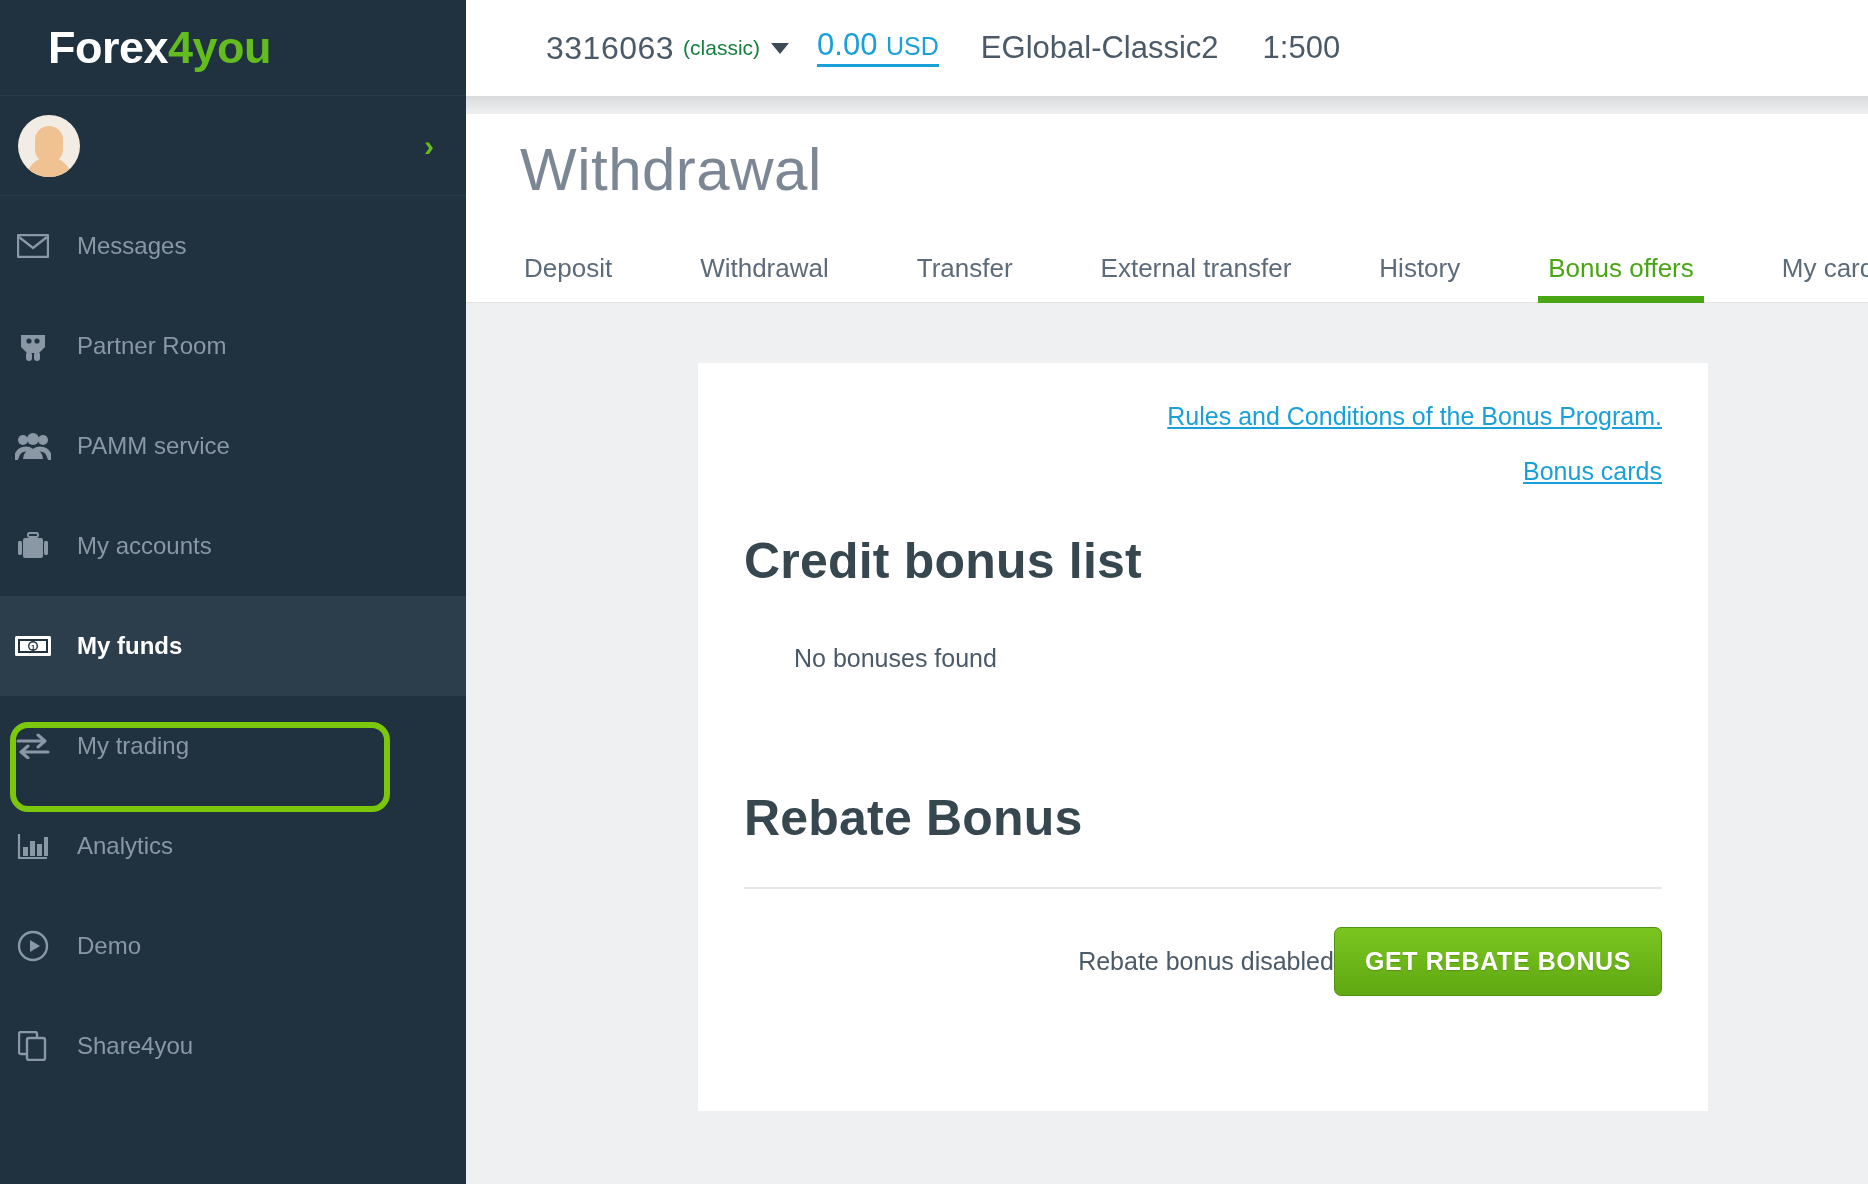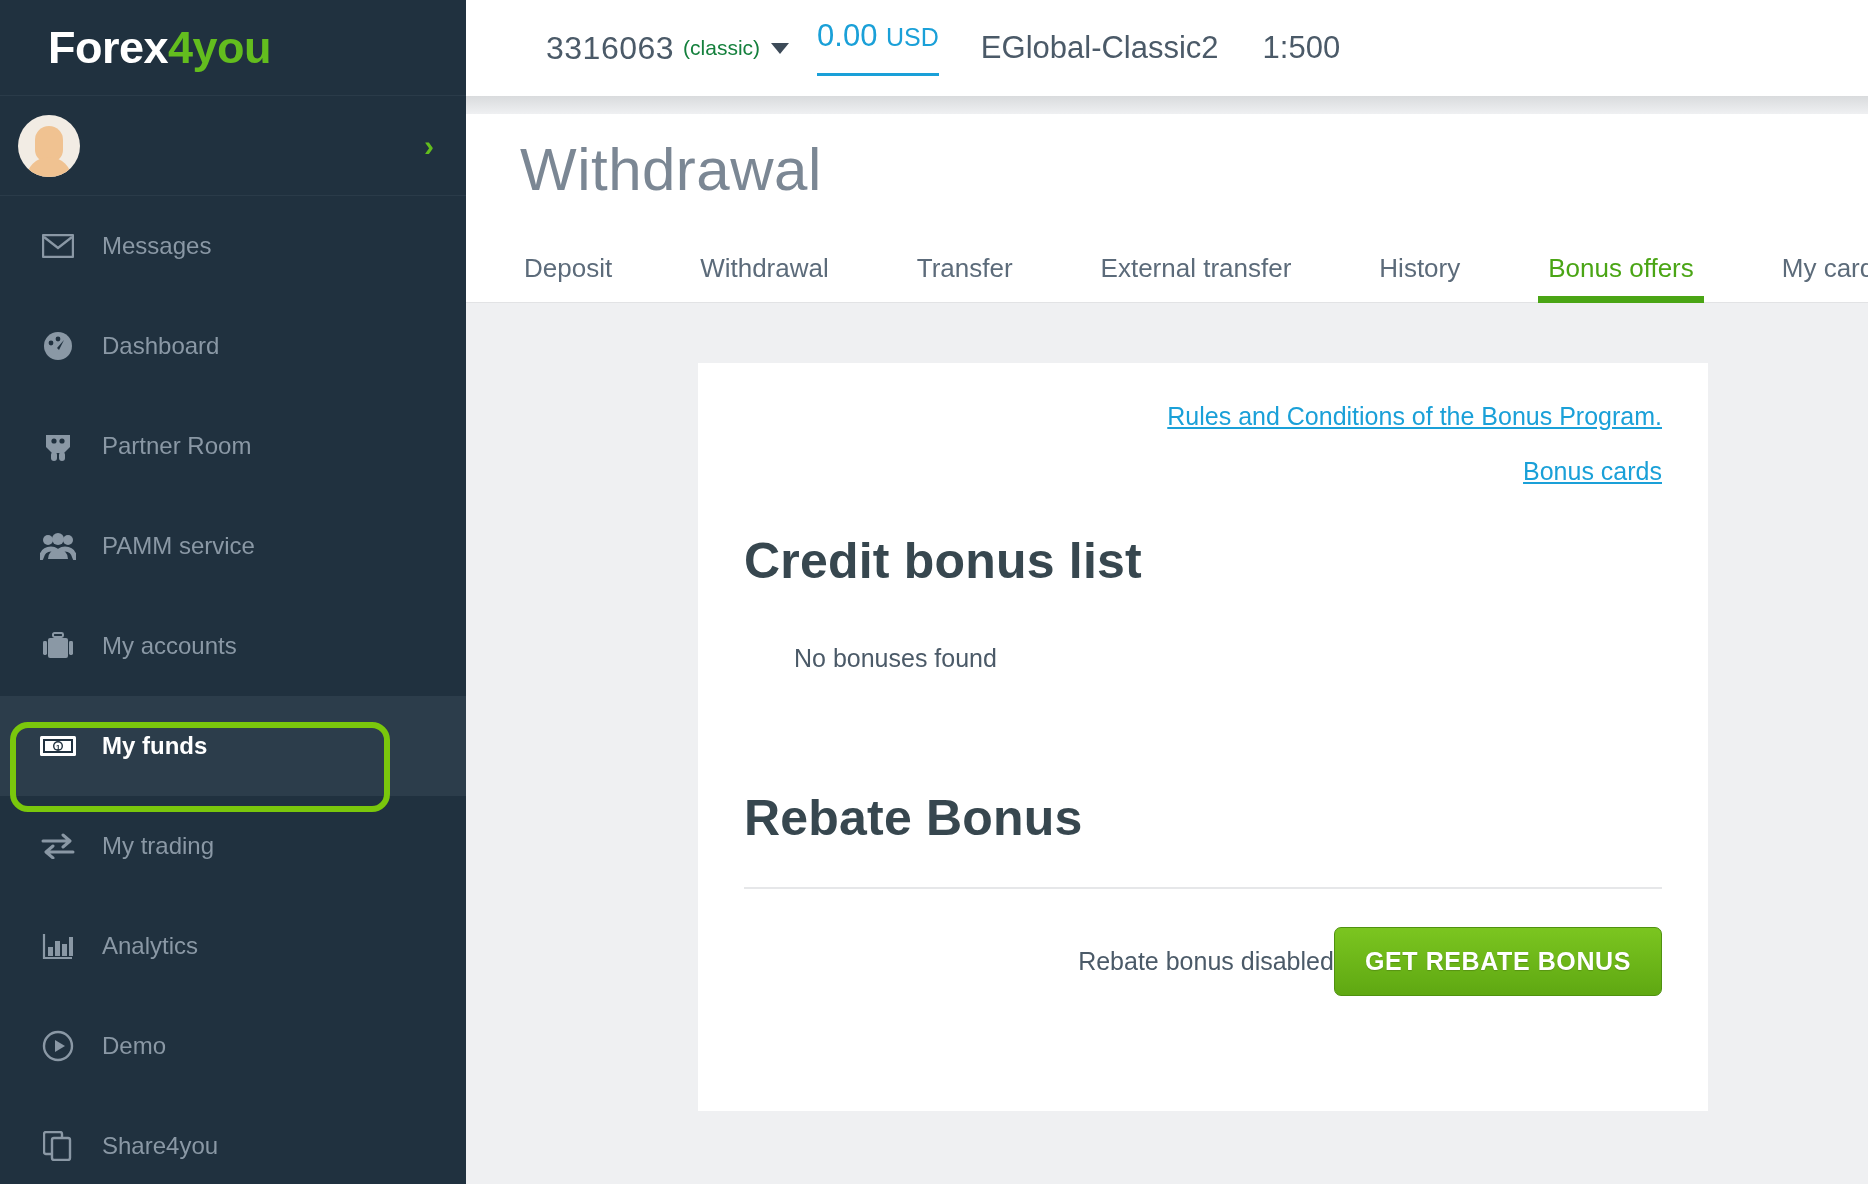--- a/index.html
+++ b/index.html
@@ -87,21 +87,21 @@
     font-size: 30px;
     font-weight: bold;
     line-height: 1;
   }
 
   .nav { padding-top: 0; }
   .nav-item {
     height: 100px;
     display: flex;
     align-items: center;
-    padding-left: 36px;
+    padding-left: 11px;
     color: #8a98a5;
     font-size: 24px;
     border-bottom: 1px solid transparent;
     position: relative;
   }
   .nav-item .nav-icon {
     width: 44px;
     flex: 0 0 44px;
     display: flex;
     align-items: center;
@@ -147,21 +147,21 @@
     border-left: 9px solid transparent;
     border-right: 9px solid transparent;
     border-top: 11px solid #3d4b58;
     display: inline-block;
   }
   .balance {
     margin-left: 28px;
     font-size: 31px;
     color: #1aa0d8;
     border-bottom: 3px solid #1aa0d8;
-    padding-bottom: 20px;
+    padding-bottom: 2px;
     line-height: 1.05;
   }
   .balance .cur { font-size: 25px; }
   .server {
     margin-left: 42px;
     font-size: 31px;
     color: #4b5a68;
   }
   .leverage {
     margin-left: 44px;
@@ -327,31 +327,20 @@
       <div class="nav-item">
         <span class="nav-icon">
           <svg width="32" height="24" viewBox="0 0 32 24">
               <rect x="1" y="1" width="30" height="22" rx="1" fill="none" stroke="#8a98a5" stroke-width="2.4"></rect>
               <path d="M2 3 L16 14 L30 3" fill="none" stroke="#8a98a5" stroke-width="2.4"></path>
             </svg>
         </span>
         <span>Messages</span>
       </div>
 
-      <div class="nav-item">
-        <span class="nav-icon">
-          <svg width="32" height="32" viewBox="0 0 32 32">
-              <circle cx="16" cy="16" r="14" fill="#8a98a5"></circle>
-              <circle cx="9" cy="13" r="2.4" fill="#20313f"></circle>
-              <circle cx="16" cy="9" r="2.4" fill="#20313f"></circle>
-              <path d="M22 10 L15 18 L17 20 Z" fill="#20313f"></path>
-            </svg>
-        </span>
-        <span>Dashboard</span>
-      </div>
 
       <div class="nav-item">
         <span class="nav-icon">
           <svg width="32" height="32" viewBox="0 0 32 32">
               <path d="M4 5 h24 v12 l-6 6 h-12 l-6 -6 z" fill="#8a98a5"></path>
               <circle cx="12" cy="11" r="2.6" fill="#20313f"></circle>
               <circle cx="20" cy="11" r="2.6" fill="#20313f"></circle>
               <rect x="9" y="22" width="6" height="9" rx="3" fill="#8a98a5"></rect>
               <rect x="17" y="22" width="6" height="9" rx="3" fill="#8a98a5"></rect>
             </svg>

